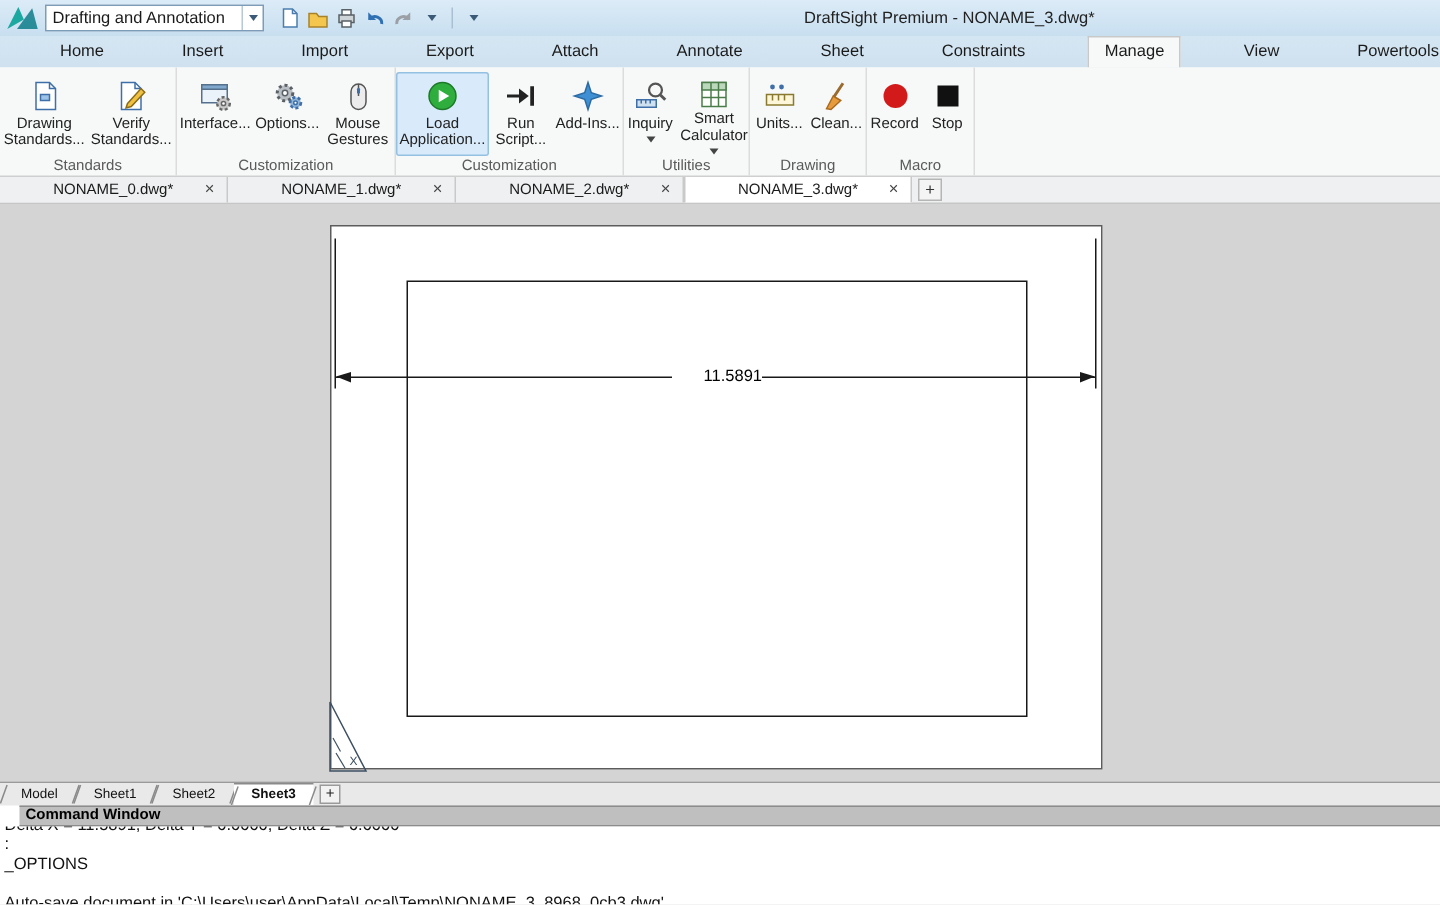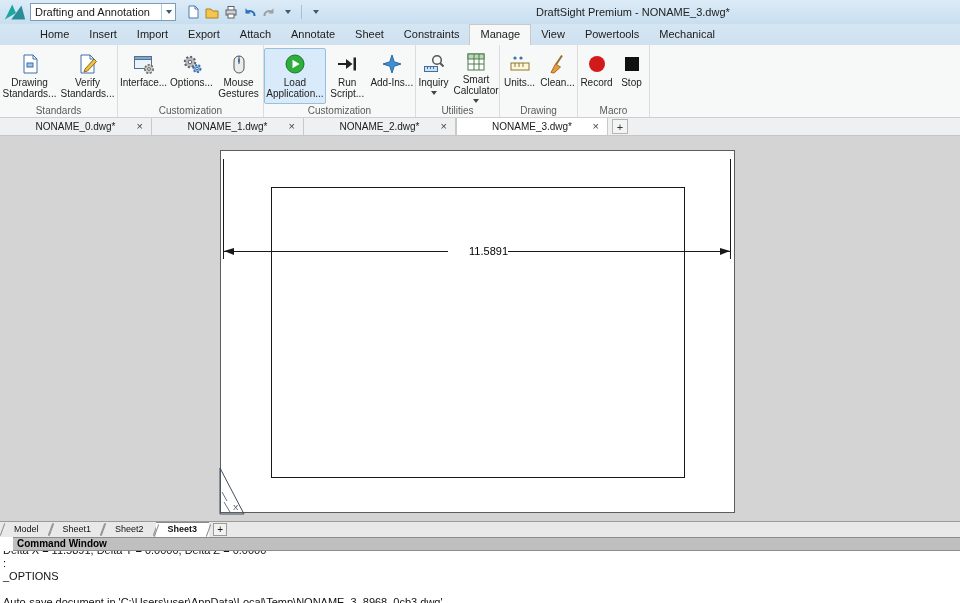--- a/index.html
+++ b/index.html
@@ -16,29 +16,29 @@
   .wsbox .wstext { flex:1; padding-left:4px; white-space:nowrap; overflow:hidden; }
   .wsbox .wsarrow { width:14px; height:16px; border-left:1px solid #b7c8d6; display:flex; align-items:center; justify-content:center; }
   .tri-down { width:0; height:0; border-left:3px solid transparent; border-right:3px solid transparent; border-top:4px solid #3b5a77; }
   .qat { display:flex; align-items:center; gap:2px; margin-left:8px; }
   .qbtn { width:17px; height:18px; display:flex; align-items:center; justify-content:center; }
   .qsep { width:1px; height:14px; background:#a9c0d2; margin:0 3px; }
   .wtitle { position:absolute; left:536px; top:6px; font-size:11px; color:#222; white-space:nowrap; }
 
   
   .menubar { position:absolute; top:24px; left:0; width:960px; height:21px;
-    background:linear-gradient(#d5e6f3,#cfe1ef); display:flex; align-items:flex-end; padding-left:30px; }
+    background:linear-gradient(#d5e6f3,#cfe1ef); display:flex; align-items:flex-end; padding-left:30px;gap:32px; }
   .mtab { padding:0 10px; height:21px; line-height:21px; font-size:11px; color:#1b1b1b; cursor:default; }
   .mtab.active { background:#f7f8f8; border:1px solid #c9c9c9; border-bottom:none; line-height:19px; }
 
   
   .ribbon { position:absolute; top:45px; left:0; width:960px; height:73px;
     background:#f7f8f8; border-bottom:1px solid #cfcfcf; display:flex; }
   .rgroup { height:72px; display:flex; flex-direction:column; border-right:1px solid #dcdcdc; }
-  .rbtns { flex:1; display:flex; justify-content:center; align-items:center; gap:2px; padding-top:2px; }
+  .rbtns { flex:1; display:flex; justify-content:center; align-items:flex-end; gap:2px; padding-top:2px; }
   .rbtn { height:56px; display:flex; flex-direction:column; align-items:center; padding-top:2px; border:1px solid transparent; border-radius:2px; }
   .rbtn.hl { background:#d9eafb; border-color:#94c0e2; }
   .ric { height:26px; display:flex; align-items:center; justify-content:center; }
   .rlabel { font-size:10px; line-height:11px; text-align:center; color:#222; }
   .caret { width:0; height:0; border-left:3px solid transparent; border-right:3px solid transparent; border-top:4px solid #444; margin-top:3px; }
   .rgl { height:13px; line-height:13px; font-size:10px; color:#5a5a5a; text-align:center; }
 
   
   .doctabs { position:absolute; top:118px; left:0; width:960px; height:18px;
     background:#eef0f1; border-bottom:1px solid #c6c6c6; display:flex; }

